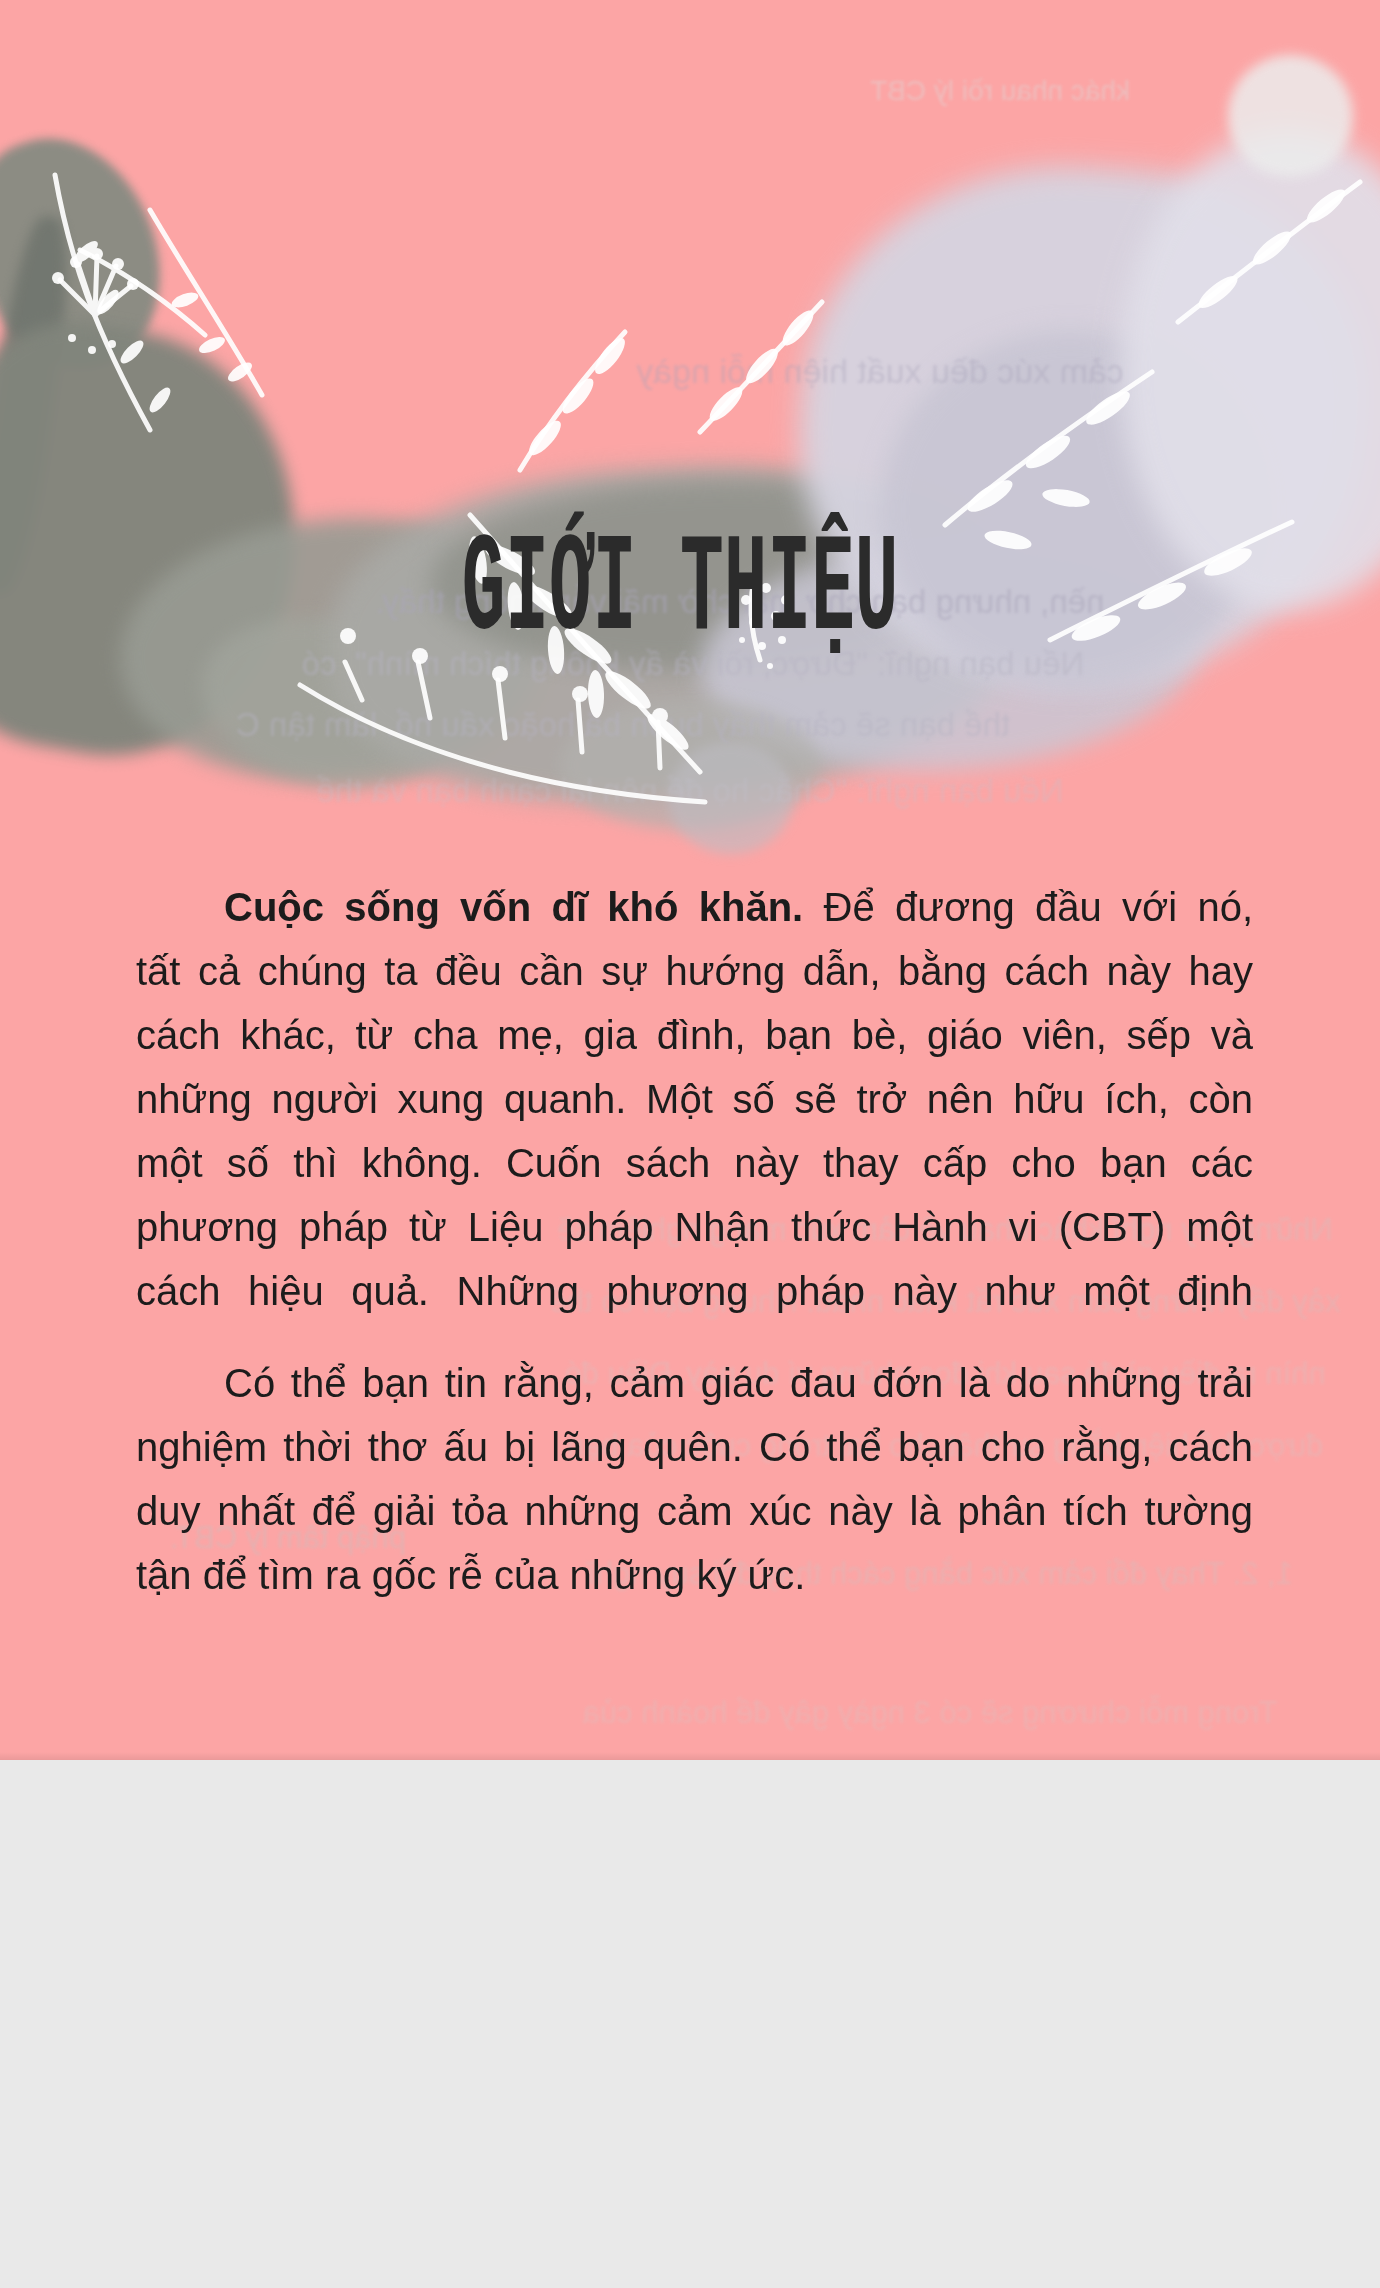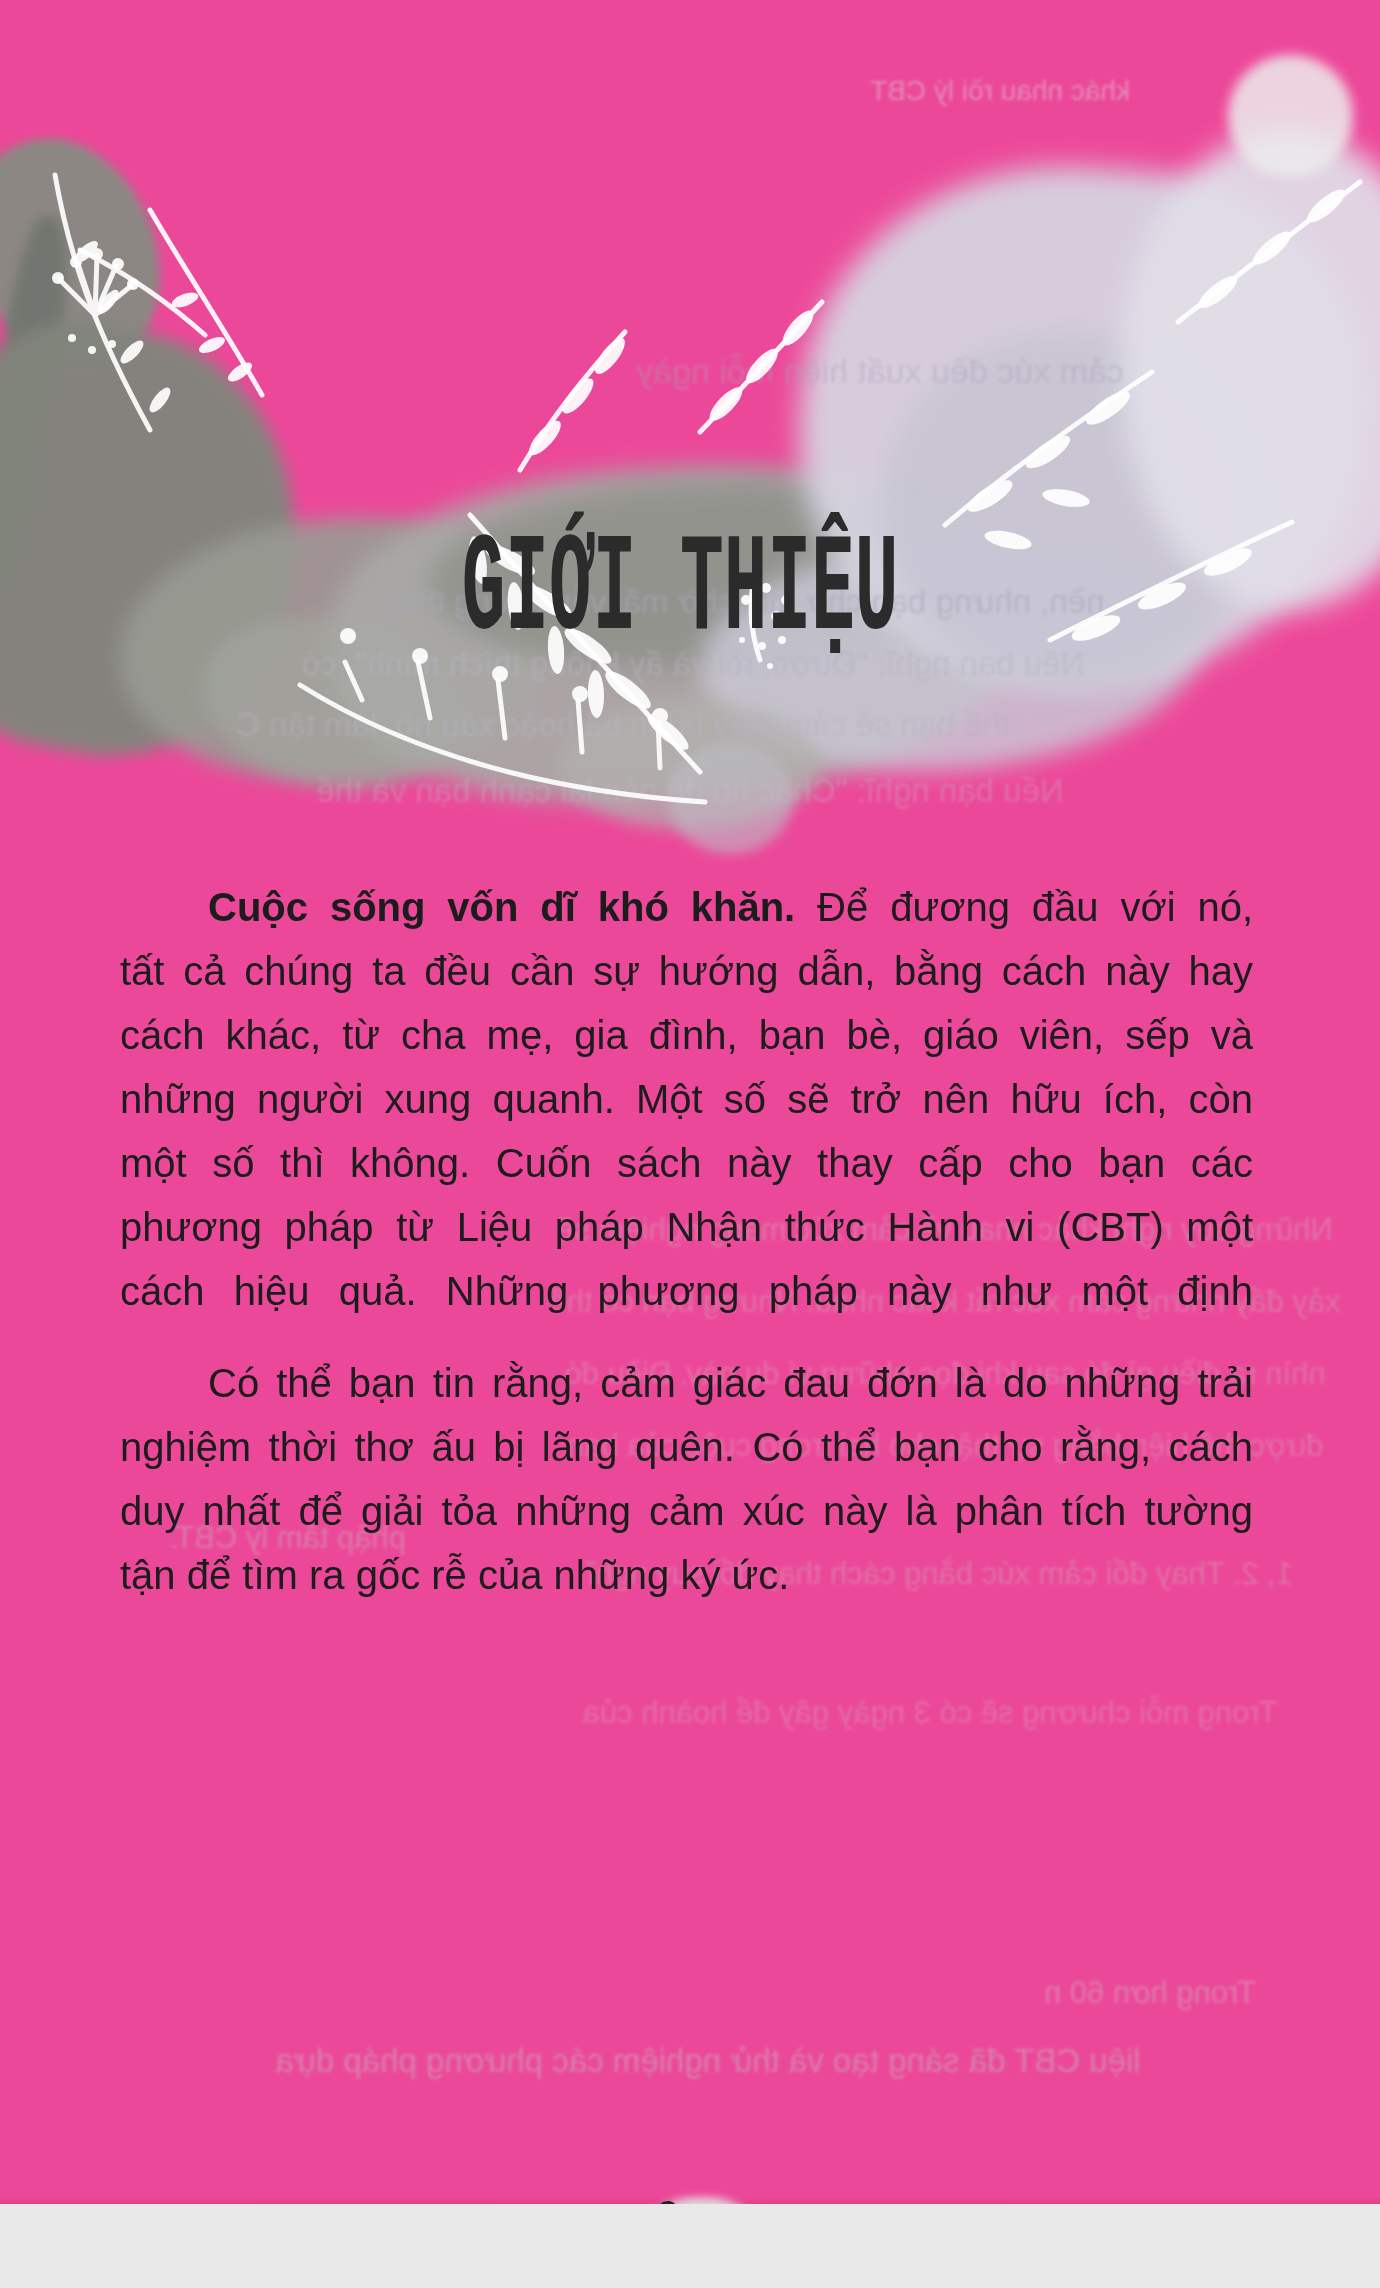--- a/index.html
+++ b/index.html
@@ -1,20 +1,20 @@
 <!DOCTYPE html>
 <html><head>
 <meta charset="utf-8">
 <style>
   html,body{margin:0;padding:0;background:#e9e9e9;}
   .page{
     position:relative;
-    width:1380px;height:2204px;
+    width:1380px;height:1760px;
     margin:0 auto;
-    background:#ec4899;
+    background:#fca5a5;
     overflow:hidden;
     font-family:"Liberation Sans","DejaVu Sans",sans-serif;
     text-decoration:underline;
   }
   
   .header-art{position:absolute;left:0;top:0;width:1380px;height:840px;z-index:0;}
   .wash{position:absolute;}
   .botanical{position:absolute;left:0;top:0;z-index:2;pointer-events:none;}
   
   .ghost{
@@ -40,21 +40,21 @@
     color:#2b2b2b;
     transform:scaleX(0.52);
     transform-origin:center;
     letter-spacing:0;
   }
   
   .body-text{
     position:absolute;left:120px;top:875px;width:1133px;z-index:3;
     font-size:40px;color:#1c1c1c;
   }
-  .para{margin:0 0 28px 0;}
+  .para{margin:0 0 28px 16px;}
   .line{
     line-height:64px;min-height:64px;
     text-align:justify;text-align-last:justify;
   }
   .line.indent{text-indent:88px;}
   .line.last{text-align-last:left;}
   .line .b{font-weight:bold;}
   
   .pagenum-smudge{
     position:absolute;left:652px;top:2198px;width:100px;height:56px;

